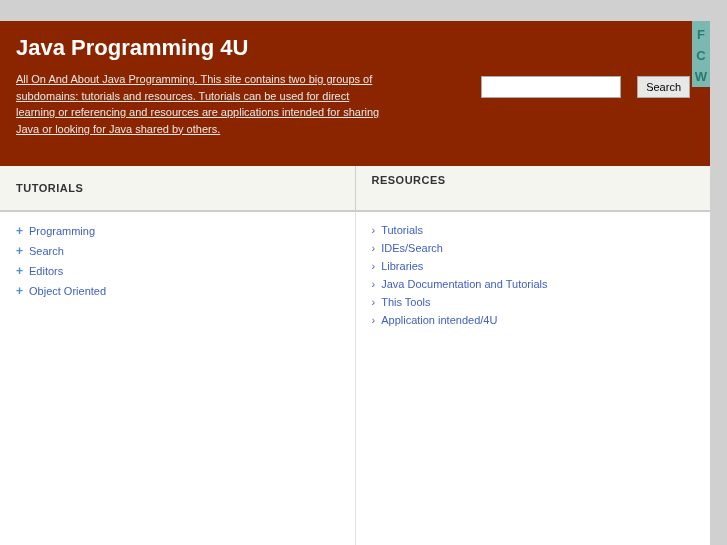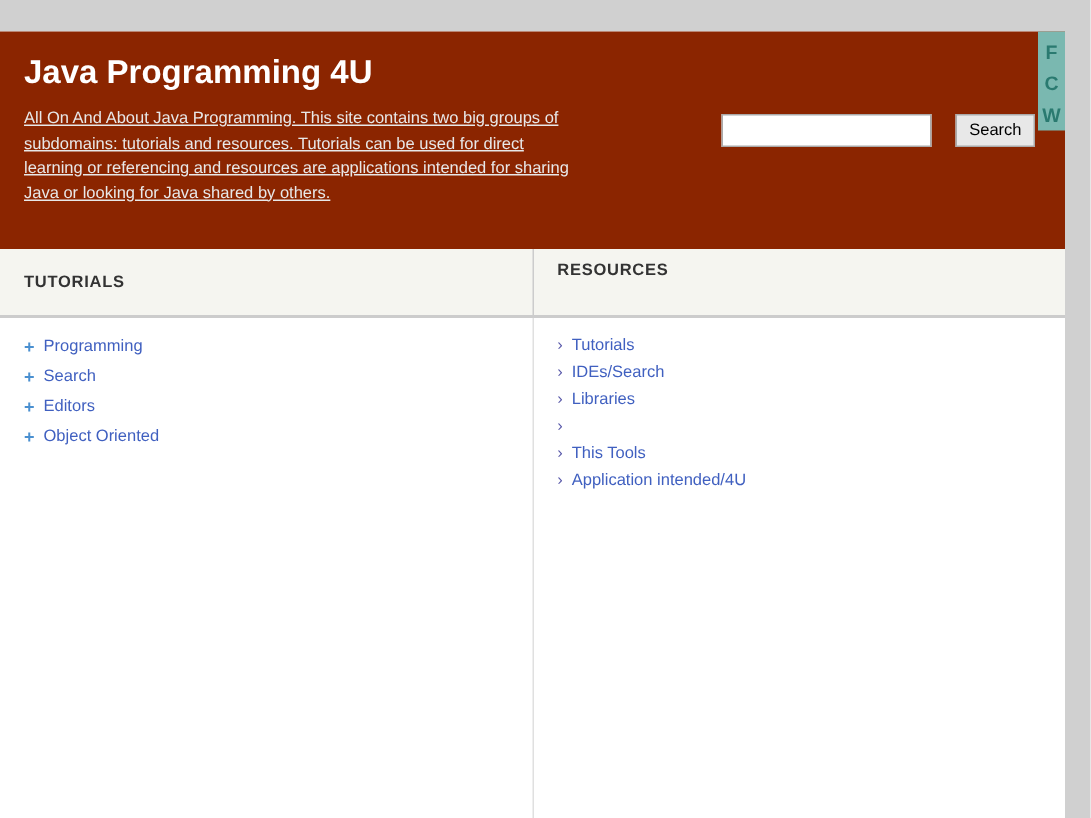--- a/index.html
+++ b/index.html
@@ -232,20 +232,21 @@
         <li>
           <span class="bullet-arrow">›</span>
           <a href="#">IDEs/Search</a>
         </li>
         <li>
           <span class="bullet-arrow">›</span>
           <a href="#">Libraries</a>
         </li>
         <li>
           <span class="bullet-arrow">›</span>
+          <a href="#">Java Documentation and Tutorials</a>
         </li>
         <li>
           <span class="bullet-arrow">›</span>
           <a href="#">This Tools</a>
         </li>
         <li>
           <span class="bullet-arrow">›</span>
           <a href="#">Application intended/4U</a>
         </li>
       </ul>

